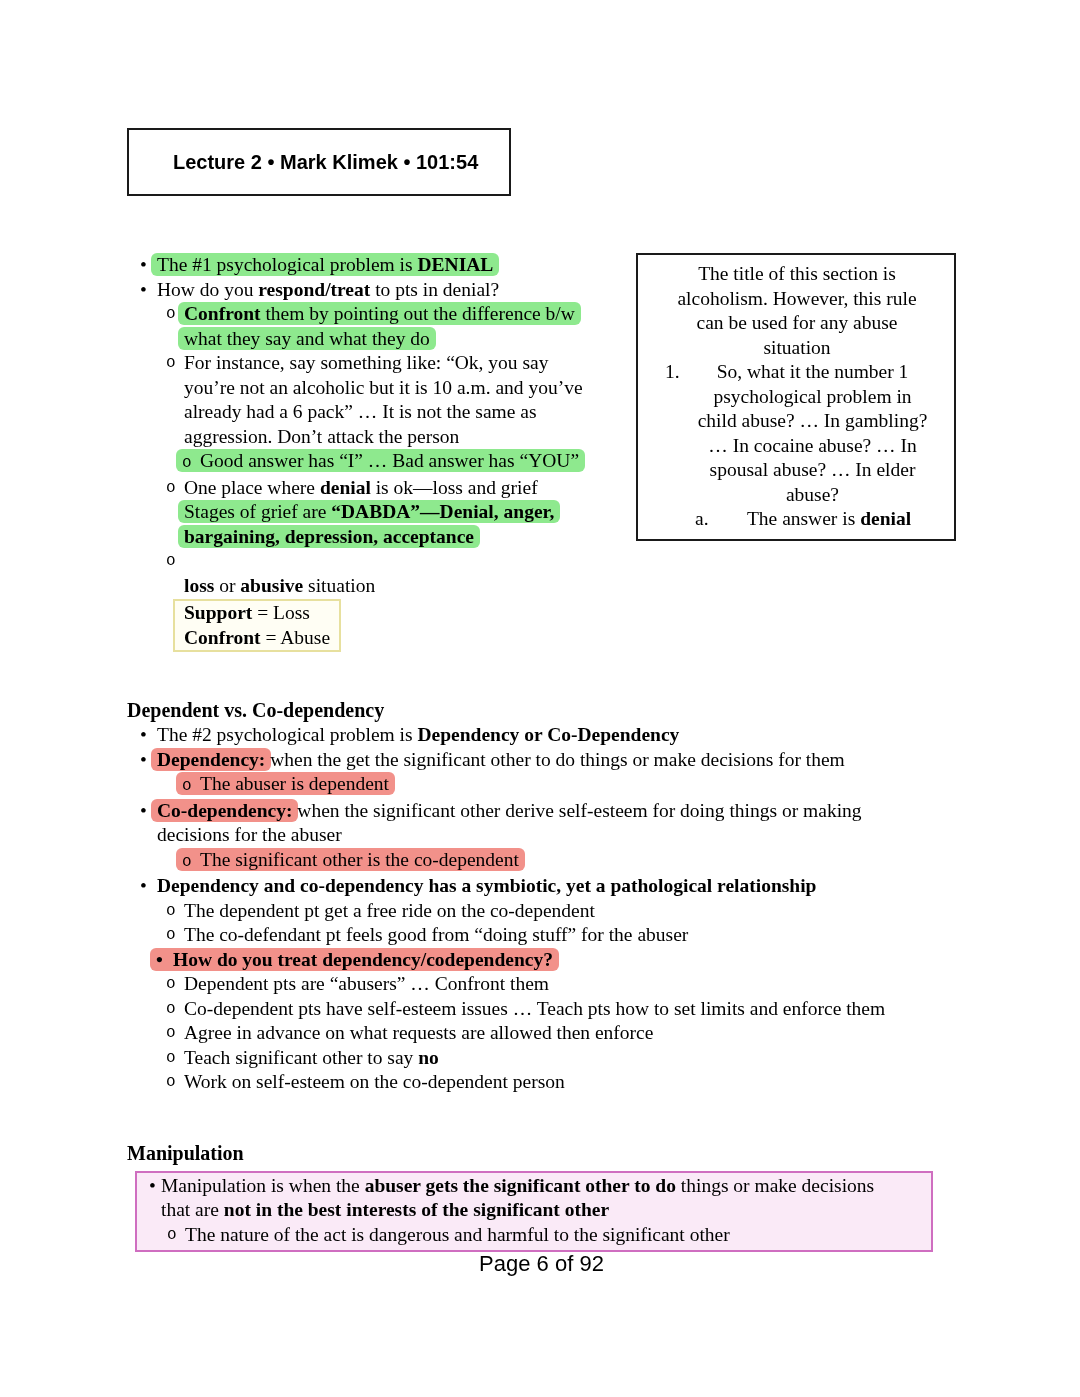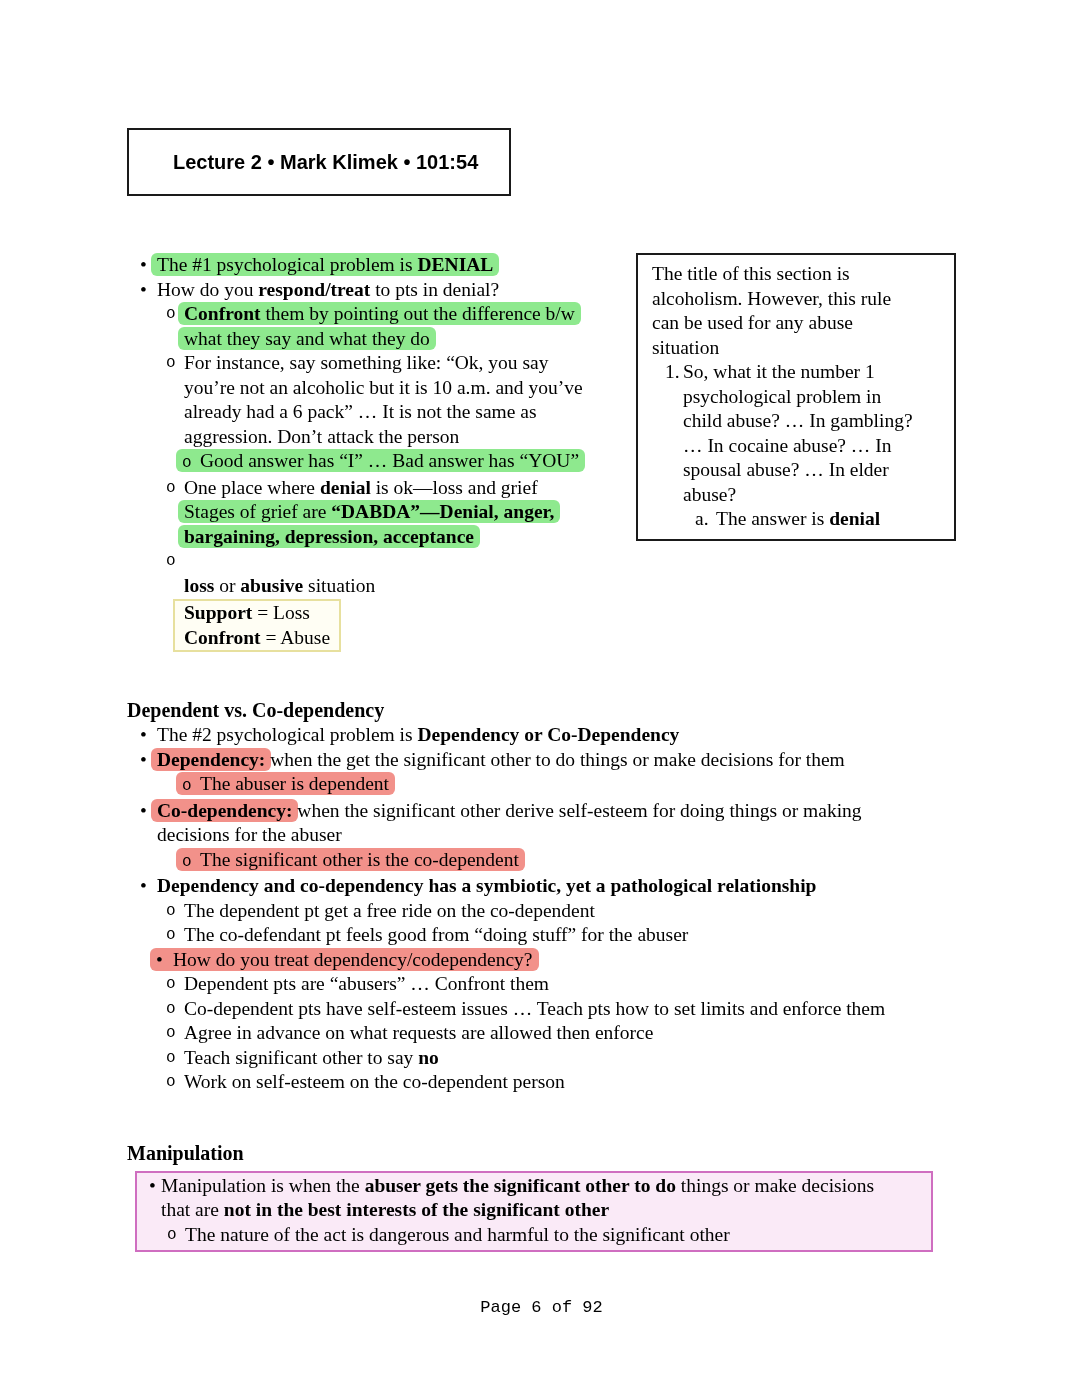--- a/index.html
+++ b/index.html
@@ -19,41 +19,41 @@
   }
 
   .heading { font-weight: 700; font-size: 20px; line-height: 25px; }
   .sec-alc { margin-top: 57px; }
   .sec-dep { margin-top: 46px; }
   .sec-man { margin-top: 46px; }
 
   .side-note {
     float: right; width: 320px; height: 288px;
     border: 2px solid var(--box_border, #1a1a1a);
-    padding: 7px 12px 7px 14px; margin-left: 8px; margin-bottom: 8px;
+    padding: 7px 12px 7px 14px; margin-left: 8px; margin-bottom: 8px; text-align: center;
   }
   .sn-q { position: relative; padding-left: 31px; }
   .sn-q > .mk { position: absolute; left: 13px; top: 0; }
   .sn-a { position: relative; padding-left: 64px; }
   .sn-a > .mk { position: absolute; left: 43px; top: 0; }
 
   .li1 { position: relative; padding-left: 30px; }
   .li1 > .mk { position: absolute; left: 13px; top: 0; }
   .li2 { position: relative; padding-left: 57px; }
   .li2 > .mk { position: absolute; left: 39px; top: 0; }
   .mk2 { font-family: "Liberation Mono", monospace; font-size: 16px; }
 
   .pill {
     border-radius: 6px; padding: 1px 6px; margin: 0 -6px;
     -webkit-box-decoration-break: clone; box-decoration-break: clone;
   }
   .hl-g { background: var(--hl_green, #8ee98e); }
   .hl-r { background: var(--hl_red, #f2918a); }
 
-  .fullhl1 { margin-left: 7px; }
+  .fullhl1 { margin-left: 7px; font-weight: bold; }
   .fullhl2 { margin-left: 33px; }
   .fullhl1 .pill, .fullhl2 .pill { margin: 16px; }
   .mki1 { display: inline-block; width: 17px; }
   .mki2 { display: inline-block; width: 18px; font-family: "Liberation Mono", monospace; font-size: 16px; }
 
   .rule-box {
     display: inline-block; margin-left: 46px; margin-top: 1px;
     border: 2px solid var(--note_border, #e7e09e);
     background: var(--note_bg, #fffef4);
     padding: 0 9px;
@@ -68,22 +68,22 @@
   .pbox .li1 { padding-left: 22px; }
   .pbox .li1 > .mk { left: 10px; }
   .pbox .li2 { padding-left: 46px; }
   .pbox .li2 > .mk { left: 28px; }
 
   .nw { white-space: nowrap; }
   .clear { clear: both; }
   b { font-weight: 700; }
 
   .footer {
-    margin-top: 44px; text-align: center;
-    font-family: Liberation Mono, monospace; font-size: 17px;
+    text-align: center;
+    font-family: Liberation Sans, sans-serif; font-size: 22px;
   }
 </style>
 </head>
 <body>
 
 <div class="page">
   <div class="content">
 
     <div class="header-box">
       <span>Lecture 2 • Mark Klimek • 101:54</span>

